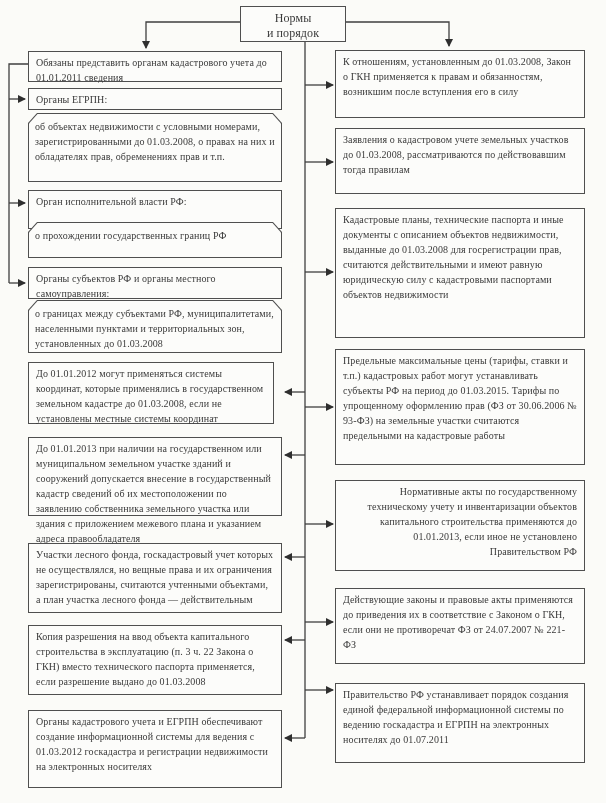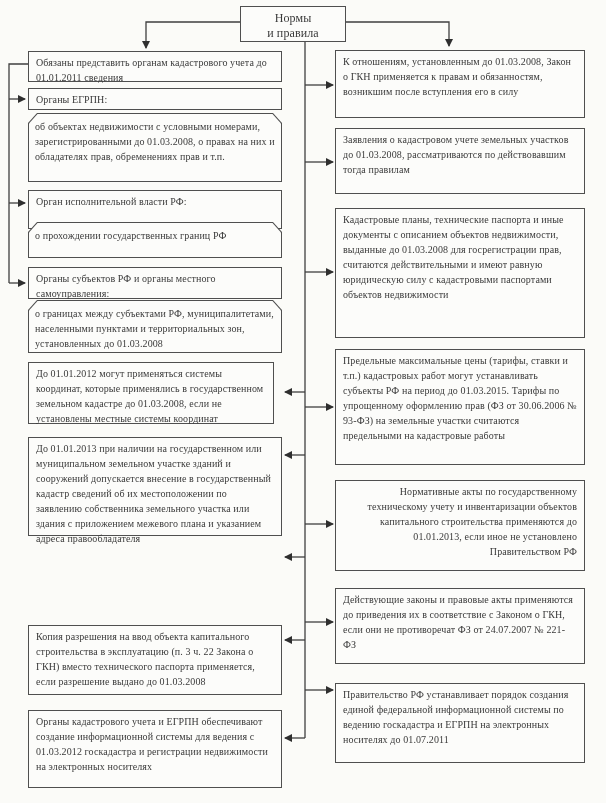--- a/index.html
+++ b/index.html
@@ -87,21 +87,21 @@
 
     <path d="M305 392 H285" marker-end="url(#ah)"></path>
     <path d="M305 455 H285" marker-end="url(#ah)"></path>
     <path d="M305 557 H285" marker-end="url(#ah)"></path>
     <path d="M305 640 H285" marker-end="url(#ah)"></path>
     <path d="M305 738 H285" marker-end="url(#ah)"></path>
   </svg>
 
   <div class="box title-box" style="left:240px;top:6px;width:106px;height:36px;">
     <span>Нормы</span>
-    <span>и правила</span>
+    <span>и порядок</span>
   </div>
 
   <div class="box" style="left:28px;top:51px;width:254px;height:31px;">
     <span>Обязаны представить органам кадастрового учета до 01.01.2011 сведения</span>
   </div>
 
   <div class="box" style="left:28px;top:88px;width:254px;height:22px;">
     <span>Органы ЕГРПН:</span>
   </div>
 
@@ -125,24 +125,27 @@
 
   <div class="box bevel" style="left:28px;top:300px;width:254px;height:53px;">
     <div class="bevel-fill"></div>
     <span class="bevel-text">о границах между субъектами РФ, муниципалитетами, населенными пунктами и территориальных зон, установленных до 01.03.2008</span>
   </div>
 
   <div class="box" style="left:28px;top:362px;width:246px;height:62px;">
     <span>До 01.01.2012 могут применяться системы координат, которые применялись в государственном земельном кадастре до 01.03.2008, если не установлены местные системы координат</span>
   </div>
 
-  <div class="box" style="left:28px;top:437px;width:254px;height:99px;">
+  <div class="box" style="left:28px;top:437px;width:254px;height:79px;">
     <span>До 01.01.2013 при наличии на государственном или муниципальном земельном участке зданий и сооружений допускается внесение в государственный кадастр сведений об их местоположении по заявлению собственника земельного участка или здания с приложением межевого плана и указанием адреса правообладателя</span>
   </div>
 
+  <div class="box" style="left:28px;top:543px;width:254px;height:70px;">
+    <span>Участки лесного фонда, госкадастровый учет которых не осуществлялся, но вещные права и их ограничения зарегистрированы, считаются учтенными объектами, а план участка лесного фонда — действительным</span>
+  </div>
 
   <div class="box" style="left:28px;top:625px;width:254px;height:70px;">
     <span>Копия разрешения на ввод объекта капитального строительства в эксплуатацию (п. 3 ч. 22 Закона о ГКН) вместо технического паспорта применяется, если разрешение выдано до 01.03.2008</span>
   </div>
 
   <div class="box" style="left:28px;top:710px;width:254px;height:78px;">
     <span>Органы кадастрового учета и ЕГРПН обеспечивают создание информационной системы для ведения с 01.03.2012 госкадастра и регистрации недвижимости на электронных носителях</span>
   </div>
 
   <div class="box" style="left:335px;top:50px;width:250px;height:68px;">

